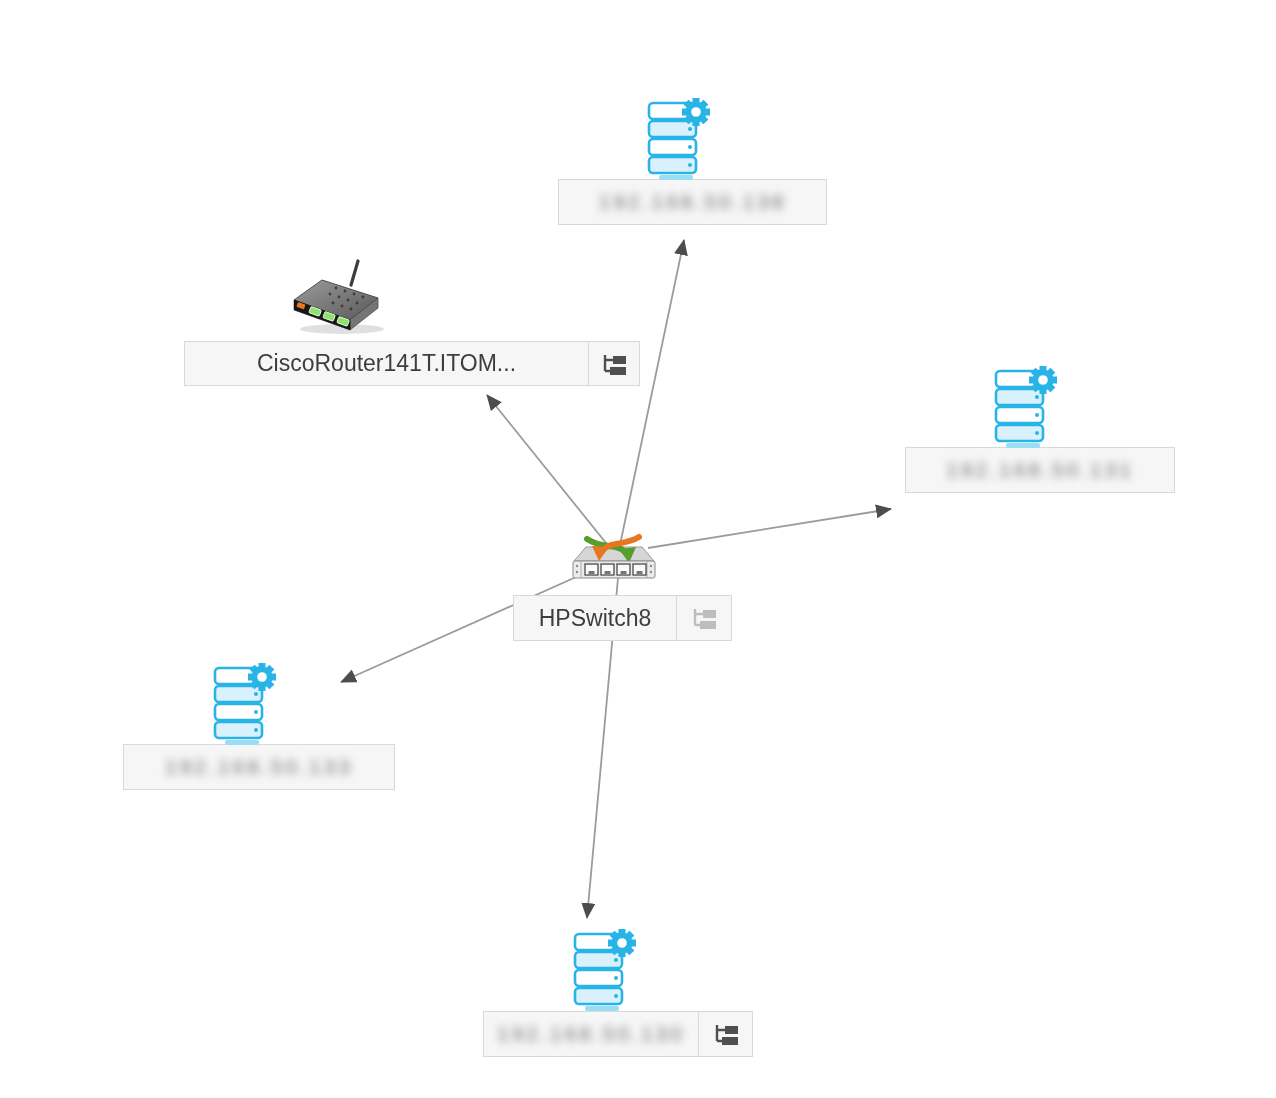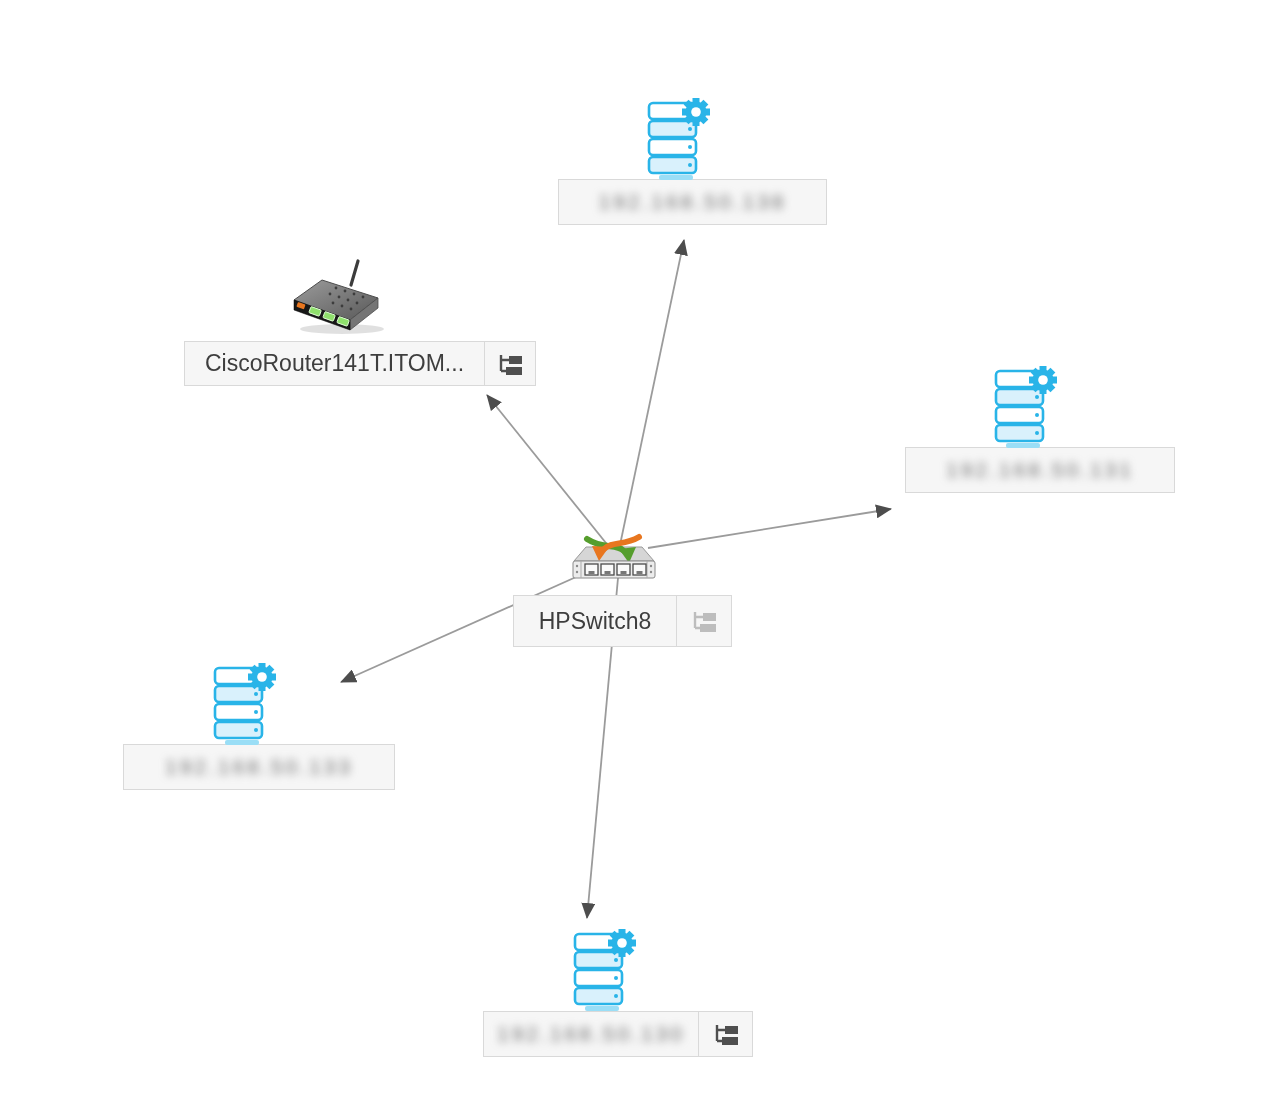--- a/index.html
+++ b/index.html
@@ -92,21 +92,21 @@
             <circle cx="50" cy="48" r="1.4"></circle>
             <circle cx="59" cy="51" r="1.4"></circle>
           </g>
           <polygon points="86,40 58,62 58,72 86,50" fill="#757575" stroke="#4c4c4c" stroke-width="0.8"></polygon>
           <polygon points="2,42 58,62 58,72 2,52" fill="#171717" stroke="#000000" stroke-width="0.5"></polygon>
           <rect x="6" y="44" width="8" height="5" rx="1" fill="#e8761f" transform="rotate(19.5 6 44)"></rect>
           <rect x="19" y="48.5" width="11" height="6.5" rx="1" fill="#8fe06c" stroke="#e2ffd8" stroke-width="0.9" transform="rotate(19.5 19 48.5)"></rect>
           <rect x="33" y="53.5" width="11" height="6.5" rx="1" fill="#8fe06c" stroke="#e2ffd8" stroke-width="0.9" transform="rotate(19.5 33 53.5)"></rect>
           <rect x="47" y="58.5" width="11" height="6.5" rx="1" fill="#8fe06c" stroke="#e2ffd8" stroke-width="0.9" transform="rotate(19.5 47 58.5)"></rect>
         </svg></div>
-      <div class="label-box" style="left: 184px; top: 341px; width: 352px; height: 45px;">
+      <div class="label-box" style="left: 184px; top: 341px; width: 456px; height: 45px;">
         <span class="label-text">CiscoRouter141T.ITOM...</span>
         <div class="tree-btn" style="width: 50px;">
           <span style="line-height:0"><svg width="30" height="24" viewBox="0 0 30 24">
               <path d="M6,3 V19 M6,8 H14 M6,19 H11" stroke="#4f4f4f" stroke-width="2.4" fill="none"></path>
               <rect x="14" y="4" width="13" height="8" fill="#4f4f4f"></rect>
               <rect x="11" y="15" width="16" height="8" fill="#4f4f4f"></rect>
             </svg></span>
         </div>
       </div>
       <div class="node-icon" style="left: 993px; top: 364px;"><svg width="66" height="86" viewBox="0 0 66 86">
@@ -151,21 +151,21 @@
             <rect x="45" y="34" width="13" height="11"></rect>
             <rect x="61" y="34" width="13" height="11"></rect>
           </g>
           <g fill="#777777">
             <rect x="16.5" y="41" width="6" height="3"></rect>
             <rect x="32.5" y="41" width="6" height="3"></rect>
             <rect x="48.5" y="41" width="6" height="3"></rect>
             <rect x="64.5" y="41" width="6" height="3"></rect>
           </g>
         </svg></div>
-      <div class="label-box" style="left: 513px; top: 595px; width: 219px; height: 52px;">
+      <div class="label-box" style="left: 513px; top: 595px; width: 219px; height: 46px;">
         <span class="label-text">HPSwitch8</span>
         <div class="tree-btn" style="width: 54px;">
           <span style="line-height:0"><svg width="30" height="24" viewBox="0 0 30 24">
               <path d="M6,3 V19 M6,8 H14 M6,19 H11" stroke="#bdbdbd" stroke-width="2.4" fill="none"></path>
               <rect x="14" y="4" width="13" height="8" fill="#bdbdbd"></rect>
               <rect x="11" y="15" width="16" height="8" fill="#bdbdbd"></rect>
             </svg></span>
         </div>
       </div>
       <div class="node-icon" style="left: 212px; top: 661px;"><svg width="66" height="86" viewBox="0 0 66 86">

